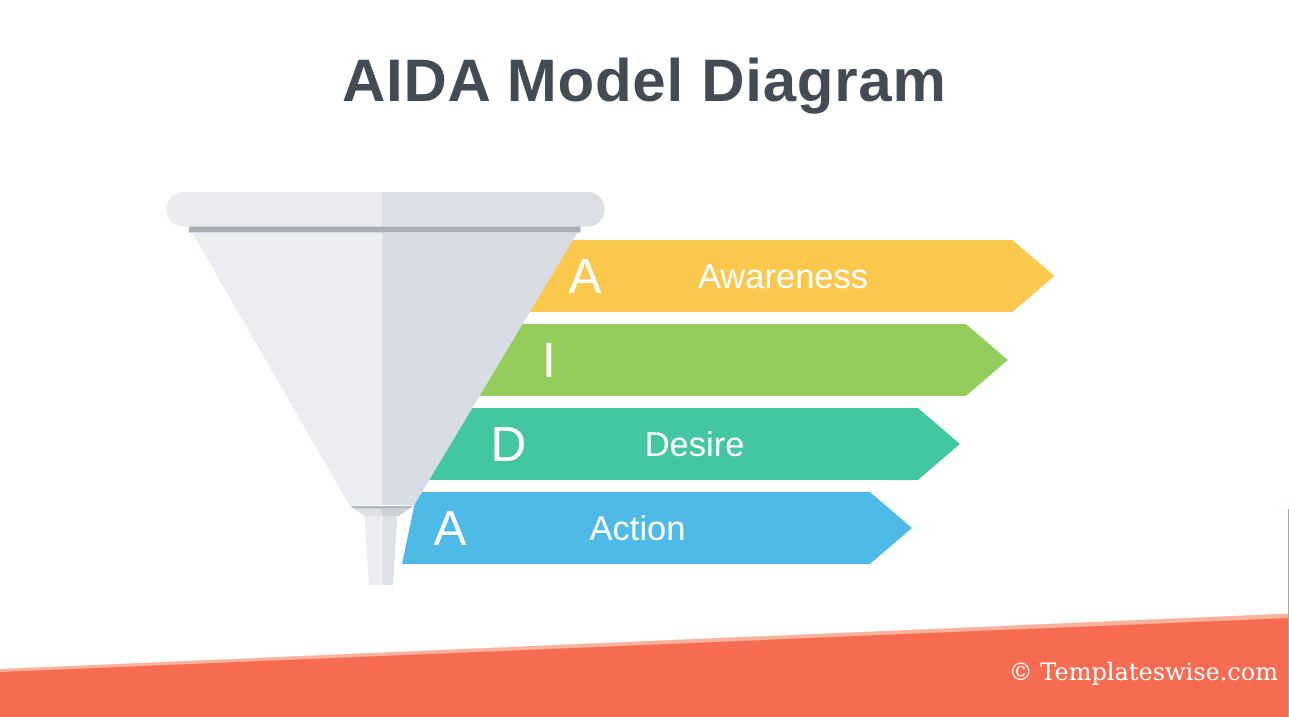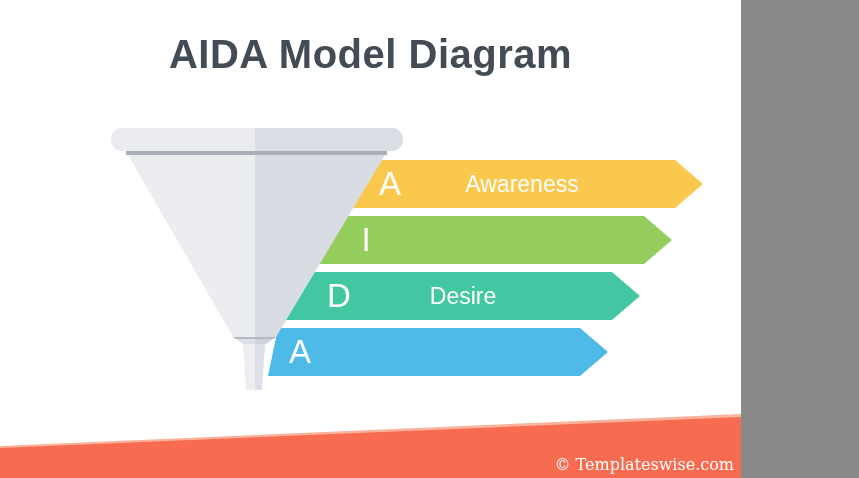--- a/index.html
+++ b/index.html
@@ -1,17 +1,17 @@
 <!DOCTYPE html>
 <html><head>
 <meta charset="utf-8">
 <style>
   html,body { margin:0; padding:0; background:#888; }
   .slide {
-    position:relative; width:741px; height:478px;
+    position:relative; width:859px; height:478px;
     background:#ffffff; overflow:hidden;
     font-family:"Liberation Sans", sans-serif;
   }
 
   
   .title {
     position:absolute; top:32px; left:0; width:100%;
     margin:0; text-align:center;
     font-size:40px; line-height:44px; font-weight:600;
     letter-spacing:0.5px; color:#434C54;
@@ -88,21 +88,21 @@
     position:absolute; left:0; top:0; width:859px; height:478px; z-index:3;
     background:#F9B29C;
     clip-path:polygon(0 446px, 859px 409px, 859px 478px, 0 478px);
   }
   .ribbon {
     position:absolute; left:0; top:0; width:859px; height:478px; z-index:4;
     background:#F76C50;
     clip-path:polygon(0 448px, 859px 412px, 859px 478px, 0 478px);
   }
   .credit {
-    position:absolute; right:7px; bottom:4px; z-index:5;
+    position:absolute; right:7px; bottom:21px; z-index:5;
     font-family:"DejaVu Serif", serif;
     font-size:16px; color:#ffffff;
   }
 </style>
 </head>
 <body>
 
 <div class="slide">
 
   <h1 class="title">AIDA Model Diagram</h1>
@@ -113,20 +113,21 @@
   </div>
   <div class="band band-interest">
     <span class="letter">I</span>
   </div>
   <div class="band band-desire">
     <span class="letter">D</span>
     <span class="word">Desire</span>
   </div>
   <div class="band band-action">
     <span class="letter">A</span>
+    <span class="word">Action</span>
   </div>
 
   <div class="funnel-part funnel-rim"></div>
   <div class="funnel-part funnel-rim-shadow"></div>
   <div class="funnel-part funnel-cone"></div>
   <div class="funnel-part funnel-notch"></div>
   <div class="funnel-part funnel-stem"></div>
 
   <div class="ribbon-highlight"></div>
   <div class="ribbon"></div>

